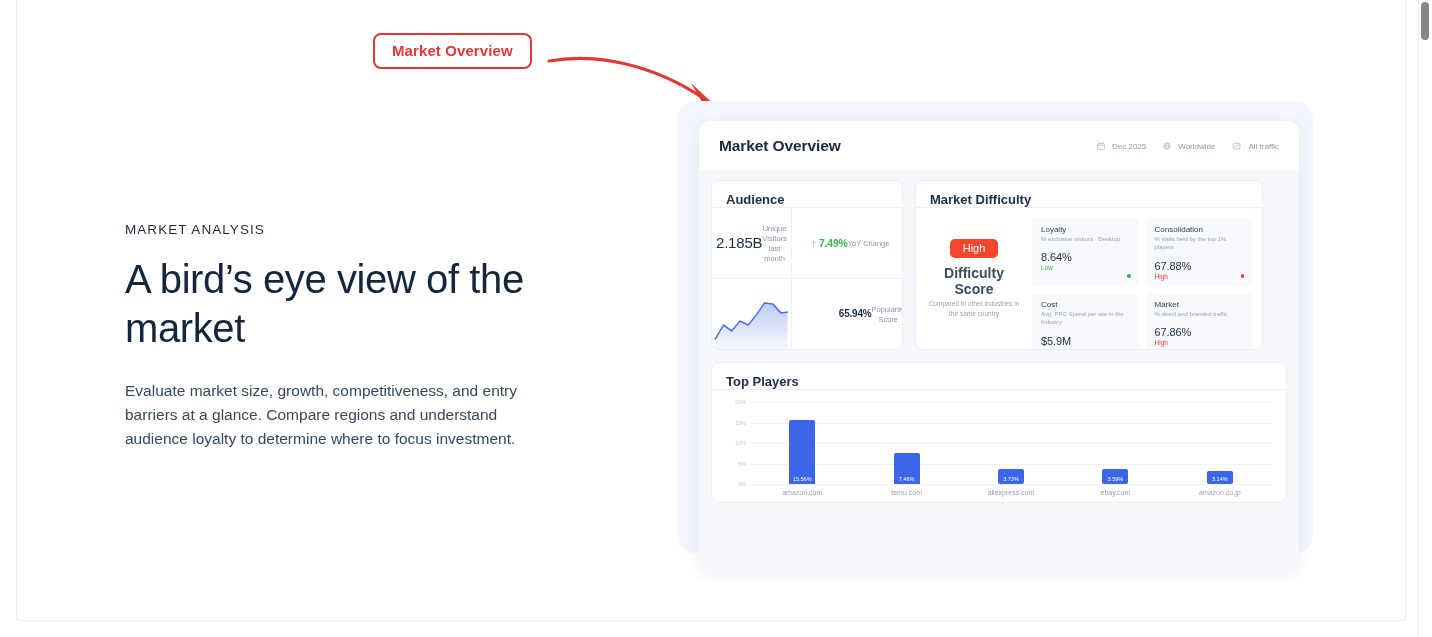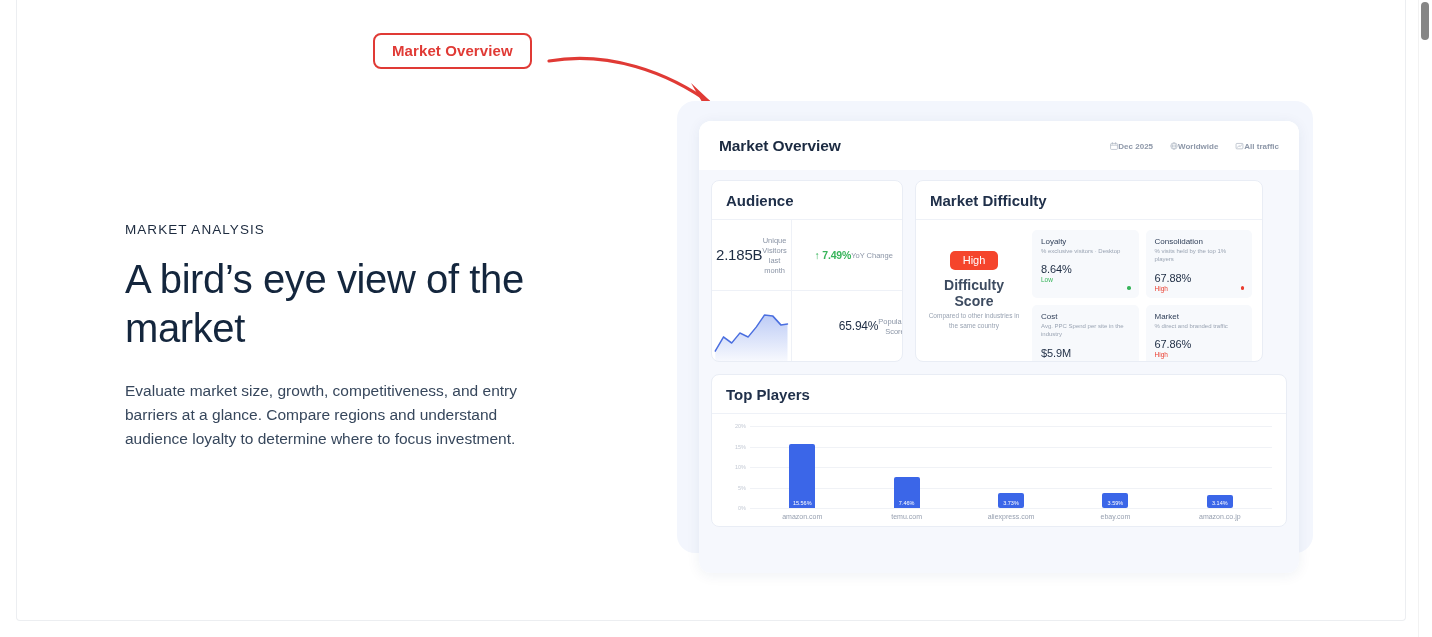--- a/index.html
+++ b/index.html
@@ -113,46 +113,45 @@
     background: #ffffff;
   }
   .dash-title {
     font-size: 15.5px;
     font-weight: bold;
     color: #1b2a41;
     letter-spacing: -0.1px;
   }
   .dash-filters { display: flex; align-items: center; gap: 17px; }
   .filter-chip {
-    display: flex; align-items: center; gap: 0;
+    display: flex; align-items: center; gap: 7px;
     font-size: 8px;
     color: #8d97a8;
     white-space: nowrap;
-    font-weight: bold;
   }
   .filter-chip svg { display: block; }
 
   
   .dash-body {
     background: #f6f8fd;
     padding: 10px 12px 12px;
     height: 100%;
   }
   .row-top { display: flex; gap: 12px; }
 
   .card {
     background: #ffffff;
     border: 1px solid #e9edf5;
     border-radius: 8px;
     overflow: hidden;
   }
   .card-head {
-    padding: 11px 14px 10px;
+    padding: 11px 14px 0;
     border-bottom: 1px solid #eef1f7;
-    font-size: 15px;
+    font-size: 13px;
     font-weight: bold;
     color: #20304a;
   }
 
   
   .audience-card { width: 192px; }
   .audience-grid {
     display: grid;
     grid-template-columns: 1fr 1fr;
     grid-template-rows: 1fr 1fr;
@@ -162,21 +161,21 @@
     display: flex;
     align-items: center;
     justify-content: center;
     text-align: center;
     padding: 6px 4px;
   }
   .aud-cell.b-r { border-right: 1px solid #eef1f7; }
   .aud-cell.b-b { border-bottom: 1px solid #eef1f7; }
   .aud-value { font-size: 15px; color: #1d2c43; letter-spacing: -0.2px; }
   .aud-value.pos { color: #37b45a; font-size: 10.5px; font-weight: bold; }
-  .aud-value.big2 { font-size: 12px; font-weight: normal; margin-left: 43px; }
+  .aud-value.big2 { font-size: 10px; font-weight: bold; margin-left: 43px; }
   .aud-label {
     font-size: 7.5px; color: #8b95a6; margin-top: 3px; line-height: 1.35;
   }
   .sparkline-cell {
     padding: 0;
     display: flex; align-items: flex-end; justify-content: center;
     border-right: 1px solid #eef1f7;
   }
 
   

